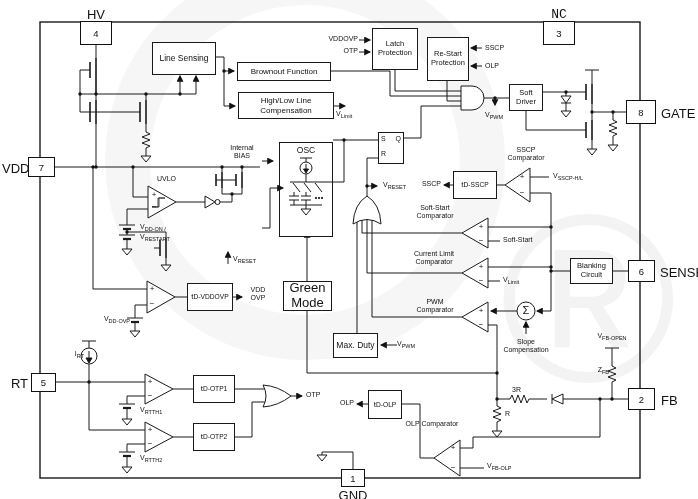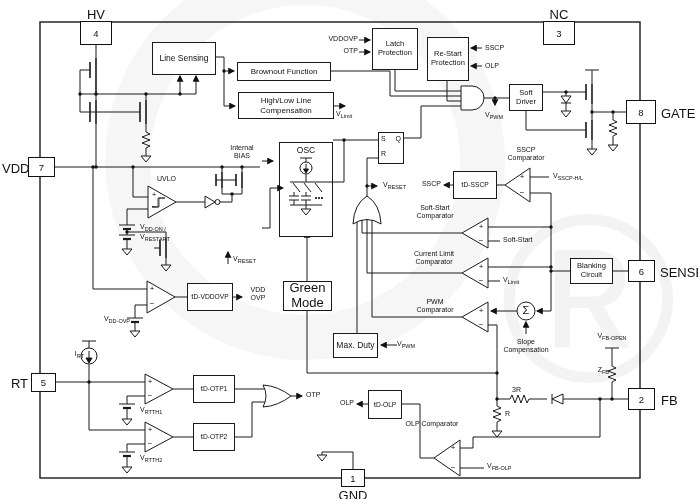--- a/index.html
+++ b/index.html
@@ -354,21 +354,21 @@
       <span>7</span>
     </div>
   <div class="pin" style="left:31px;top:373px;width:25px;height:19px;">
       <span>5</span>
     </div>
   <div class="pin" style="left:341px;top:469px;width:24px;height:18px;">
       <span>1</span>
     </div>
 
   <div class="pname c" style="left:80px;top:8px;width:32px;">HV</div>
-  <div class="pname c" style="left:543px;top:8px;width:32px;">NC</div>
+  <div class="pname c" style="left:543px;top:8px;width:32px;font-family:Liberation Mono, monospace;">NC</div>
   <div class="pname" style="left:661px;top:107px;text-align:right;">GATE</div>
   <div class="pname" style="left:660px;top:266px;">SENSE</div>
   <div class="pname" style="left:661px;top:394px;">FB</div>
   <div class="pname r" style="left:2px;top:162px;width:23px;">VDD</div>
   <div class="pname r" style="left:7px;top:377px;width:21px;">RT</div>
   <div class="pname c" style="left:337px;top:489px;width:32px;">GND</div>
 
   <svg class="ov" width="698" height="499">
     <defs>
       <marker id="ar2" viewBox="0 0 6 6" refX="5" refY="3" markerWidth="7" markerHeight="7" orient="auto">

